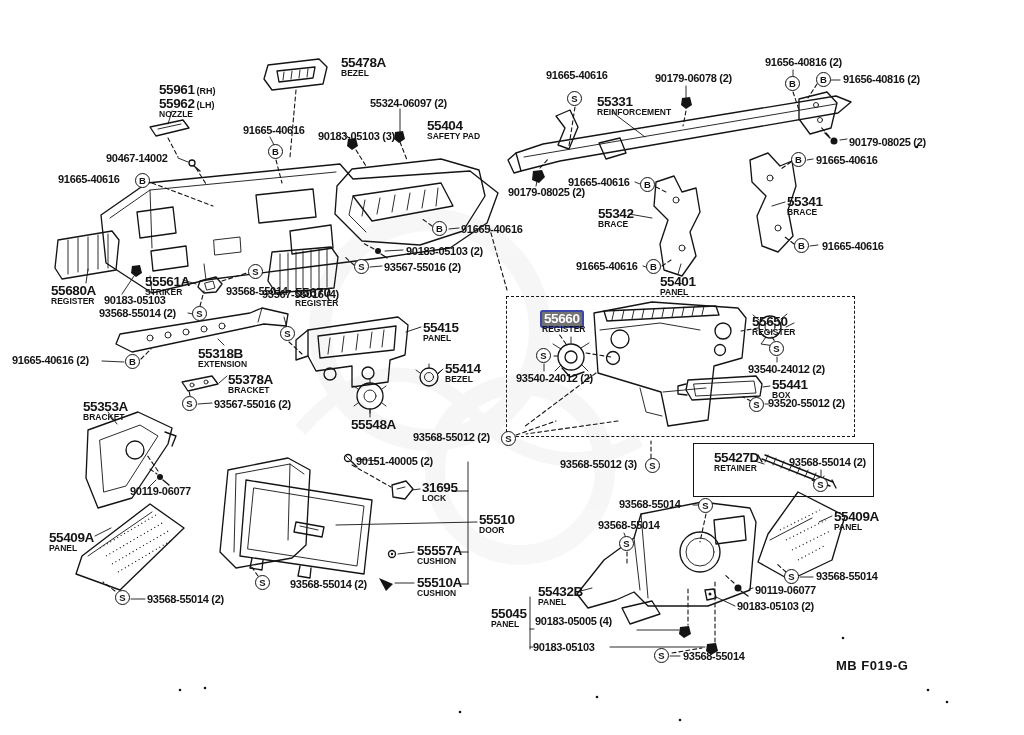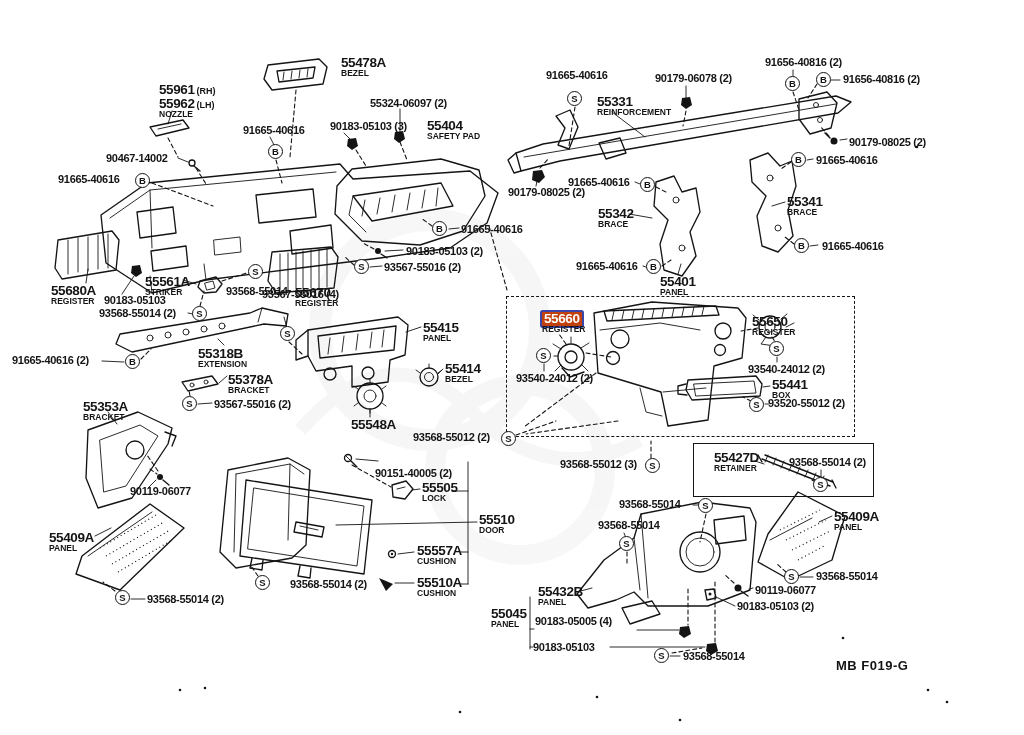--- a/index.html
+++ b/index.html
@@ -302,21 +302,21 @@
 
 <div id="diagram-code">MB  F019-G</div>
 
 <div class="lbl big" style="left: 341px; top: 56px;"><span class="pnum">55478A</span><div class="pdesc">BEZEL</div></div>
     <div class="lbl big" style="left: 159px; top: 83px;">
       <div><span class="pnum">55961</span><span class="psuf">(RH)</span></div>
       <div><span class="pnum">55962</span><span class="psuf">(LH)</span></div>
       <div class="pdesc">NOZZLE</div>
     </div>
     <div class="lbl" style="left: 370px; top: 98px;"><span class="pnum">55324-06097 (2)</span></div>
-    <div class="lbl" style="left: 318px; top: 121px; margin-left: 12px;"><span class="pnum">90183-05103 (3)</span></div>
+    <div class="lbl" style="left: 318px; top: 131px;"><span class="pnum">90183-05103 (3)</span></div>
     <div class="lbl big" style="left: 427px; top: 119px;"><span class="pnum">55404</span><div class="pdesc">SAFETY PAD</div></div>
     <div class="lbl" style="left: 243px; top: 125px;"><span class="pnum">91665-40616</span></div>
     <div class="lbl" style="left: 106px; top: 153px;"><span class="pnum">90467-14002</span></div>
     <div class="lbl" style="left: 58px; top: 174px;"><span class="pnum">91665-40616</span></div>
     <div class="lbl" style="left: 546px; top: 70px;"><span class="pnum">91665-40616</span></div>
     <div class="lbl big" style="left: 597px; top: 95px;"><span class="pnum">55331</span><div class="pdesc">REINFORCEMENT</div></div>
     <div class="lbl" style="left: 655px; top: 73px;"><span class="pnum">90179-06078 (2)</span></div>
     <div class="lbl" style="left: 765px; top: 57px;"><span class="pnum">91656-40816 (2)</span></div>
     <div class="lbl" style="left: 843px; top: 74px;"><span class="pnum">91656-40816 (2)</span></div>
     <div class="lbl" style="left: 849px; top: 137px;"><span class="pnum">90179-08025 (2)</span></div>
@@ -340,34 +340,34 @@
     <div class="lbl" style="left: 262px; top: 289px;"><span class="pnum">93567-55016 (4)</span></div>
     <div class="lbl" style="left: 12px; top: 355px;"><span class="pnum">91665-40616 (2)</span></div>
     <div class="lbl big" style="left: 198px; top: 347px;"><span class="pnum">55318B</span><div class="pdesc">EXTENSION</div></div>
     <div class="lbl big" style="left: 228px; top: 373px;"><span class="pnum">55378A</span><div class="pdesc">BRACKET</div></div>
     <div class="lbl" style="left: 214px; top: 399px;"><span class="pnum">93567-55016 (2)</span></div>
     <div class="lbl big" style="left: 423px; top: 321px;"><span class="pnum">55415</span><div class="pdesc">PANEL</div></div>
     <div class="lbl big" style="left: 445px; top: 362px;"><span class="pnum">55414</span><div class="pdesc">BEZEL</div></div>
     <div class="lbl big" style="left: 351px; top: 418px;"><span class="pnum">55548A</span></div>
     <div class="lbl" style="left: 413px; top: 432px;"><span class="pnum">93568-55012 (2)</span></div>
     <div class="lbl" style="left: 560px; top: 459px;"><span class="pnum">93568-55012 (3)</span></div>
-    <div class="lbl big" style="left: 542px; top: 312px;"><span class="pnum hl" style="background: #c2410c; color: rgb(255, 255, 255); box-shadow: rgb(58, 70, 168) 0px 0px 0px 2px;">55660</span><div class="pdesc">REGISTER</div></div>
+    <div class="lbl big" style="left: 542px; top: 312px;"><span class="pnum hl" style="background: #737373; color: rgb(255, 255, 255); box-shadow: rgb(58, 70, 168) 0px 0px 0px 2px;">55660</span><div class="pdesc">REGISTER</div></div>
     <div class="lbl" style="left: 516px; top: 373px;"><span class="pnum">93540-24012 (2)</span></div>
     <div class="lbl big" style="left: 752px; top: 315px;"><span class="pnum">55650</span><div class="pdesc">REGISTER</div></div>
     <div class="lbl" style="left: 748px; top: 364px;"><span class="pnum">93540-24012 (2)</span></div>
     <div class="lbl big" style="left: 772px; top: 378px;"><span class="pnum">55441</span><div class="pdesc">BOX</div></div>
     <div class="lbl" style="left: 768px; top: 398px;"><span class="pnum">93520-55012 (2)</span></div>
     <div class="lbl big" style="left: 714px; top: 451px;"><span class="pnum">55427D</span><div class="pdesc">RETAINER</div></div>
     <div class="lbl" style="left: 789px; top: 457px;"><span class="pnum">93568-55014 (2)</span></div>
     <div class="lbl big" style="left: 83px; top: 400px;"><span class="pnum">55353A</span><div class="pdesc">BRACKET</div></div>
     <div class="lbl" style="left: 130px; top: 486px;"><span class="pnum">90119-06077</span></div>
     <div class="lbl big" style="left: 49px; top: 531px;"><span class="pnum">55409A</span><div class="pdesc">PANEL</div></div>
     <div class="lbl" style="left: 147px; top: 594px;"><span class="pnum">93568-55014 (2)</span></div>
-    <div class="lbl" style="left: 375px; top: 456px; margin-top: 12px;"><span class="pnum">90151-40005 (2)</span></div>
-    <div class="lbl big" style="left: 422px; top: 481px;"><span class="pnum">55505</span><div class="pdesc">LOCK</div></div>
+    <div class="lbl" style="left: 356px; top: 456px;"><span class="pnum">90151-40005 (2)</span></div>
+    <div class="lbl big" style="left: 422px; top: 481px;"><span class="pnum">31695</span><div class="pdesc">LOCK</div></div>
     <div class="lbl big" style="left: 479px; top: 513px;"><span class="pnum">55510</span><div class="pdesc">DOOR</div></div>
     <div class="lbl big" style="left: 417px; top: 544px;"><span class="pnum">55557A</span><div class="pdesc">CUSHION</div></div>
     <div class="lbl" style="left: 290px; top: 579px;"><span class="pnum">93568-55014 (2)</span></div>
     <div class="lbl big" style="left: 417px; top: 576px;"><span class="pnum">55510A</span><div class="pdesc">CUSHION</div></div>
     <div class="lbl" style="left: 619px; top: 499px;"><span class="pnum">93568-55014</span></div>
     <div class="lbl" style="left: 598px; top: 520px;"><span class="pnum">93568-55014</span></div>
     <div class="lbl big" style="left: 538px; top: 585px;"><span class="pnum">55432B</span><div class="pdesc">PANEL</div></div>
     <div class="lbl big" style="left: 491px; top: 607px;"><span class="pnum">55045</span><div class="pdesc">PANEL</div></div>
     <div class="lbl" style="left: 535px; top: 616px;"><span class="pnum">90183-05005 (4)</span></div>
     <div class="lbl" style="left: 533px; top: 642px;"><span class="pnum">90183-05103</span></div>

